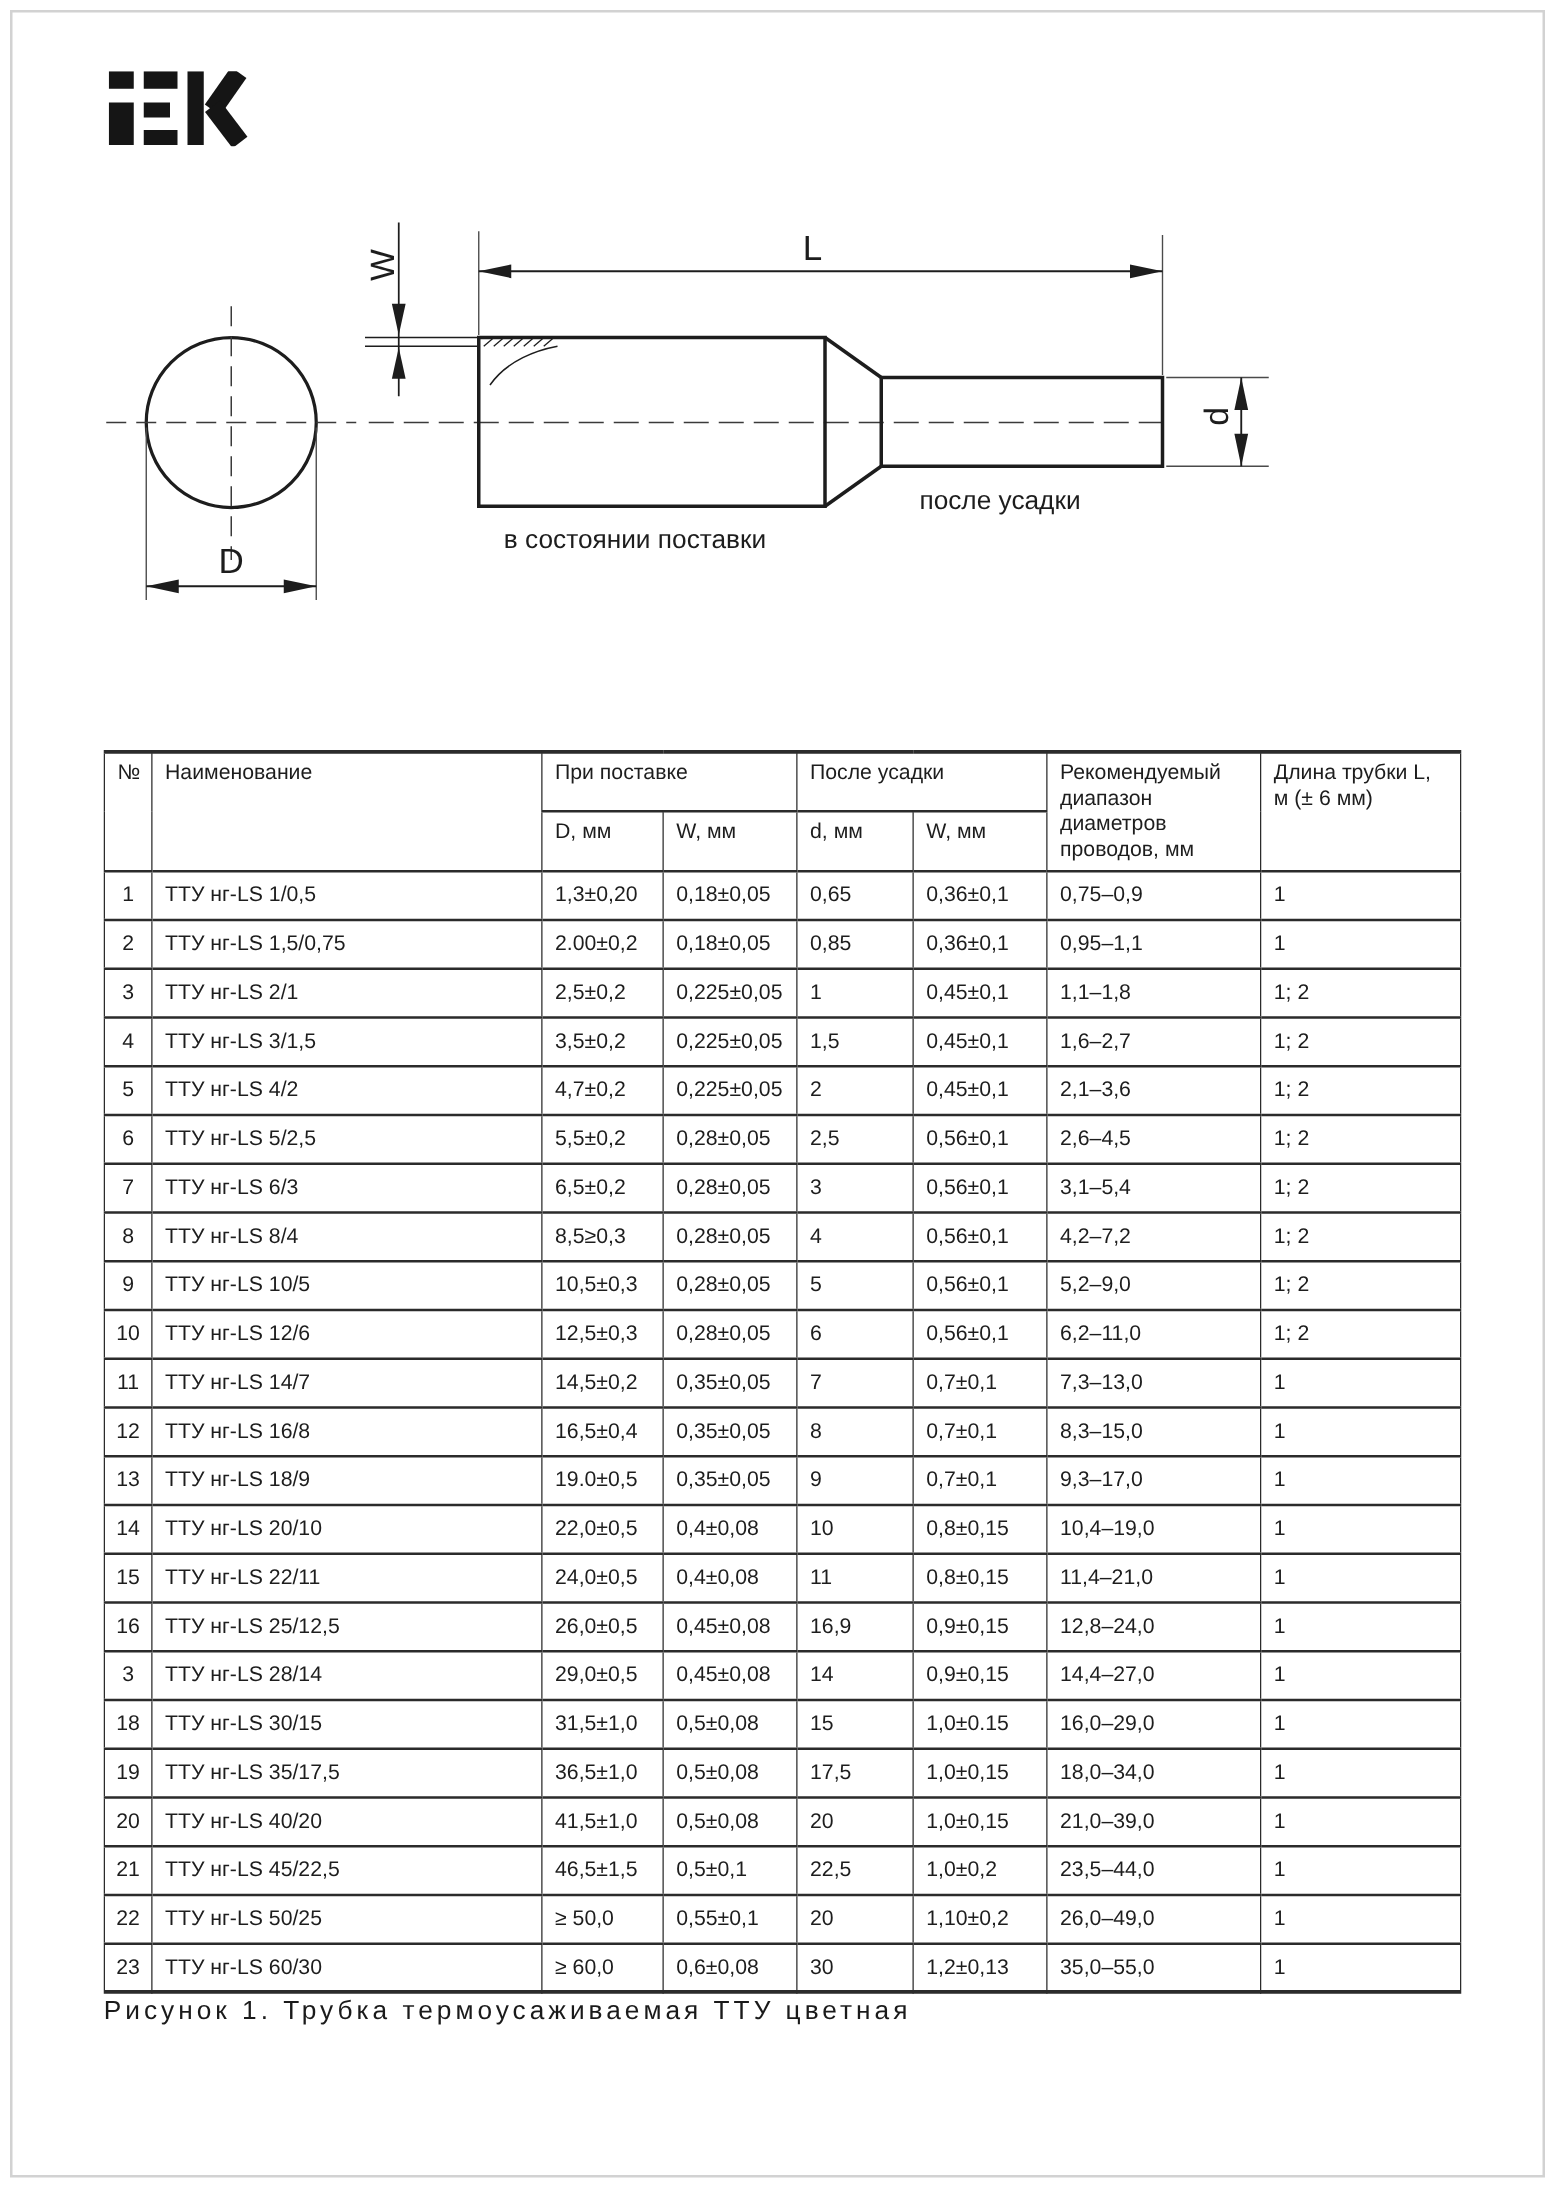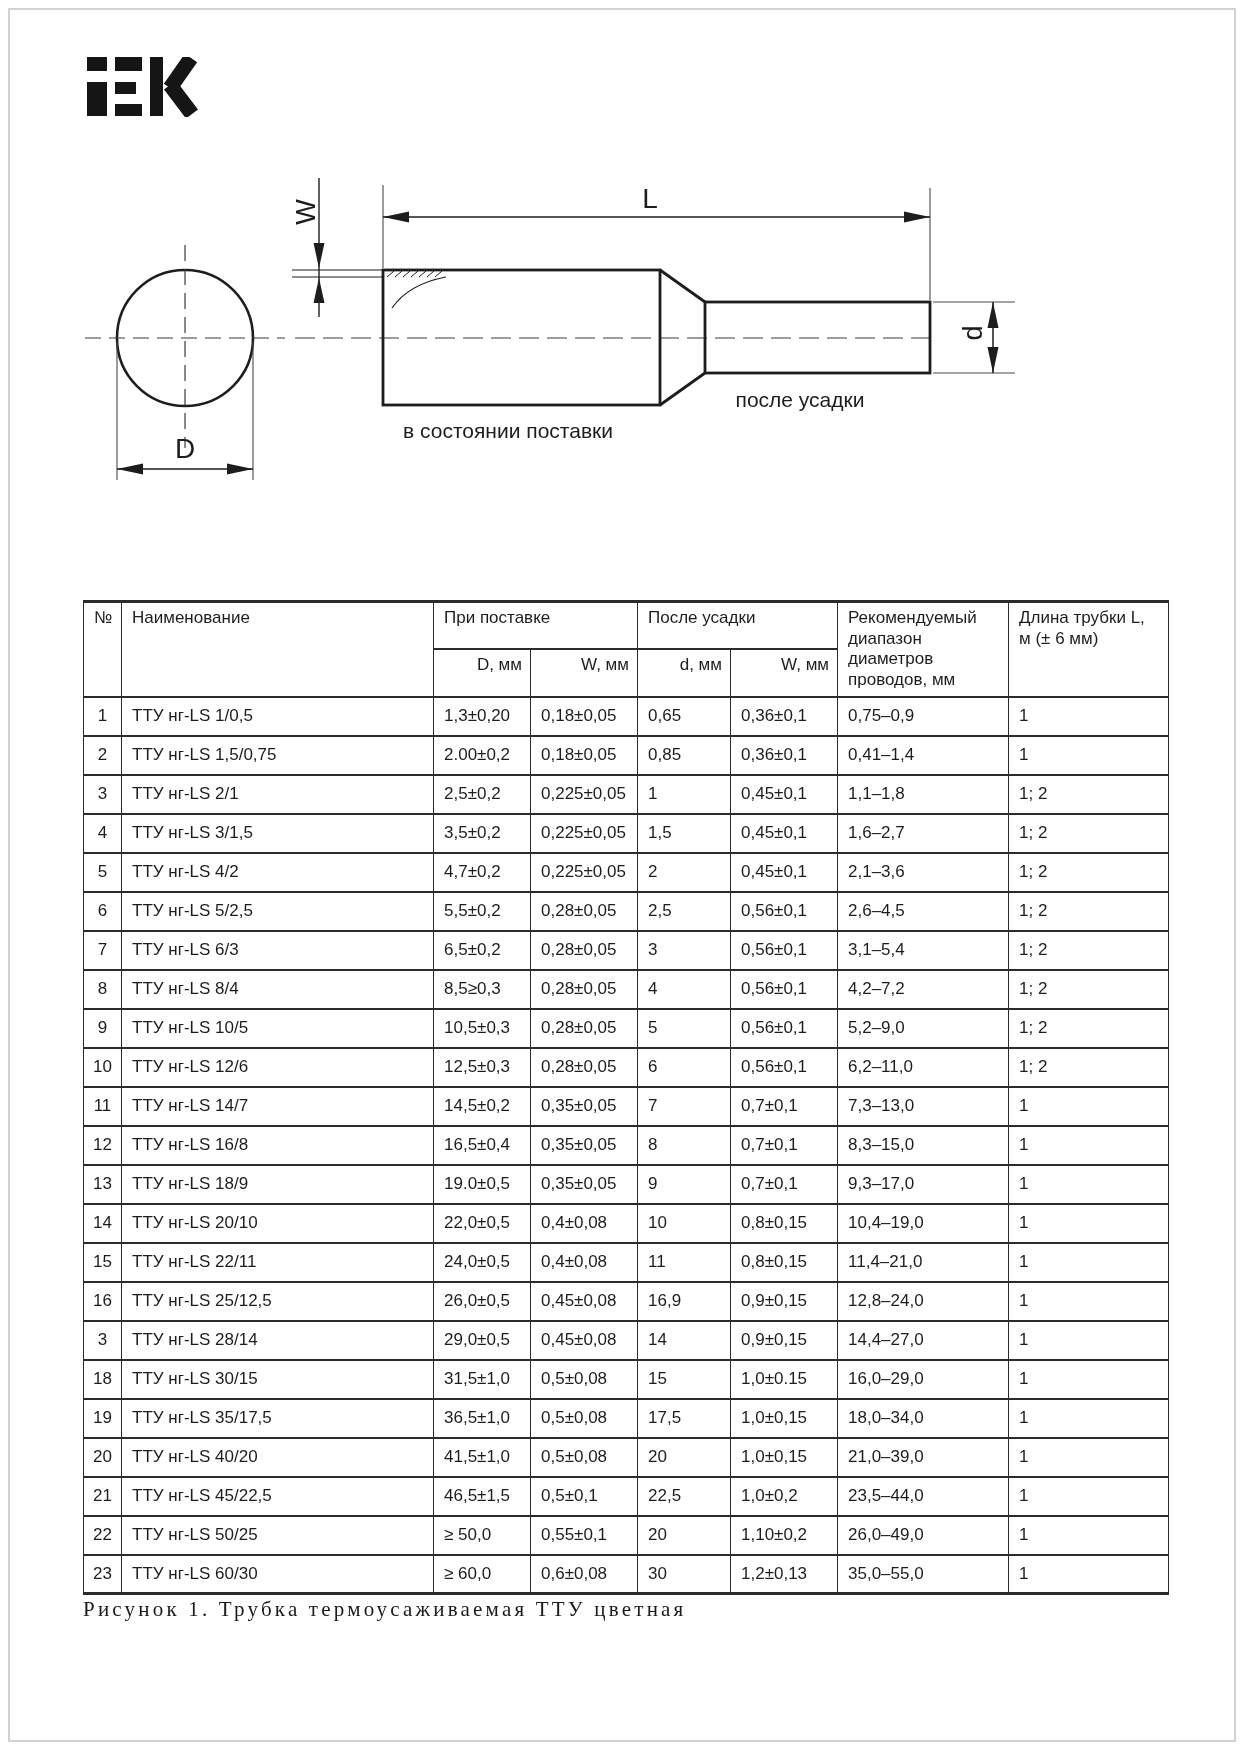--- a/index.html
+++ b/index.html
@@ -24,28 +24,28 @@
   }
   table.spec { border-top:3px solid #2b2b2b; border-bottom:3px solid #2b2b2b; }
   table.spec th, table.spec td {
     border-top:2px solid #2b2b2b; border-bottom:2px solid #2b2b2b;
     border-left:1.5px solid #2b2b2b; border-right:1.5px solid #2b2b2b;
     font-weight:normal; text-align:left; padding:5px 8px 5px 10px;
     line-height:1.22; overflow:hidden; white-space:nowrap;
   }
   table.spec thead th { vertical-align:top; white-space:normal; }
   table.spec thead tr.h1 th { height:38px; }
-  table.spec thead tr.h2 th { height:38px;text-align:right; }
+  table.spec thead tr.h2 th { height:38px; }
   table.spec tbody td { height:39px; vertical-align:middle; }
   table.spec td.c0 { text-align:center; padding:5px 2px; }
   th.num { text-align:center; padding-left:2px; padding-right:2px; }
 
   .caption {
     position:absolute; left:83px; top:1597px;
-    font-size:21px; letter-spacing:3.2px; color:#1a1a1a; white-space:nowrap;font-family:Liberation Serif, serif;
+    font-size:21px; letter-spacing:3.2px; color:#1a1a1a; white-space:nowrap;
   }
 </style>
 </head>
 <body>
 
 <div class="scan-frame"></div>
 
 <svg class="logo" viewBox="0 0 112 60" aria-hidden="true">
   <g fill="#151515">
     <rect x="0" y="0" width="20" height="14"></rect>
@@ -157,21 +157,21 @@
         <td class="c6">0,75–0,9</td>
         <td class="c7">1</td>
       </tr>
       <tr>
         <td class="c0">2</td>
         <td class="c1">ТТУ нг-LS 1,5/0,75</td>
         <td class="c2">2.00±0,2</td>
         <td class="c3">0,18±0,05</td>
         <td class="c4">0,85</td>
         <td class="c5">0,36±0,1</td>
-        <td class="c6">0,41–1,4</td>
+        <td class="c6">0,95–1,1</td>
         <td class="c7">1</td>
       </tr>
       <tr>
         <td class="c0">3</td>
         <td class="c1">ТТУ нг-LS 2/1</td>
         <td class="c2">2,5±0,2</td>
         <td class="c3">0,225±0,05</td>
         <td class="c4">1</td>
         <td class="c5">0,45±0,1</td>
         <td class="c6">1,1–1,8</td>

